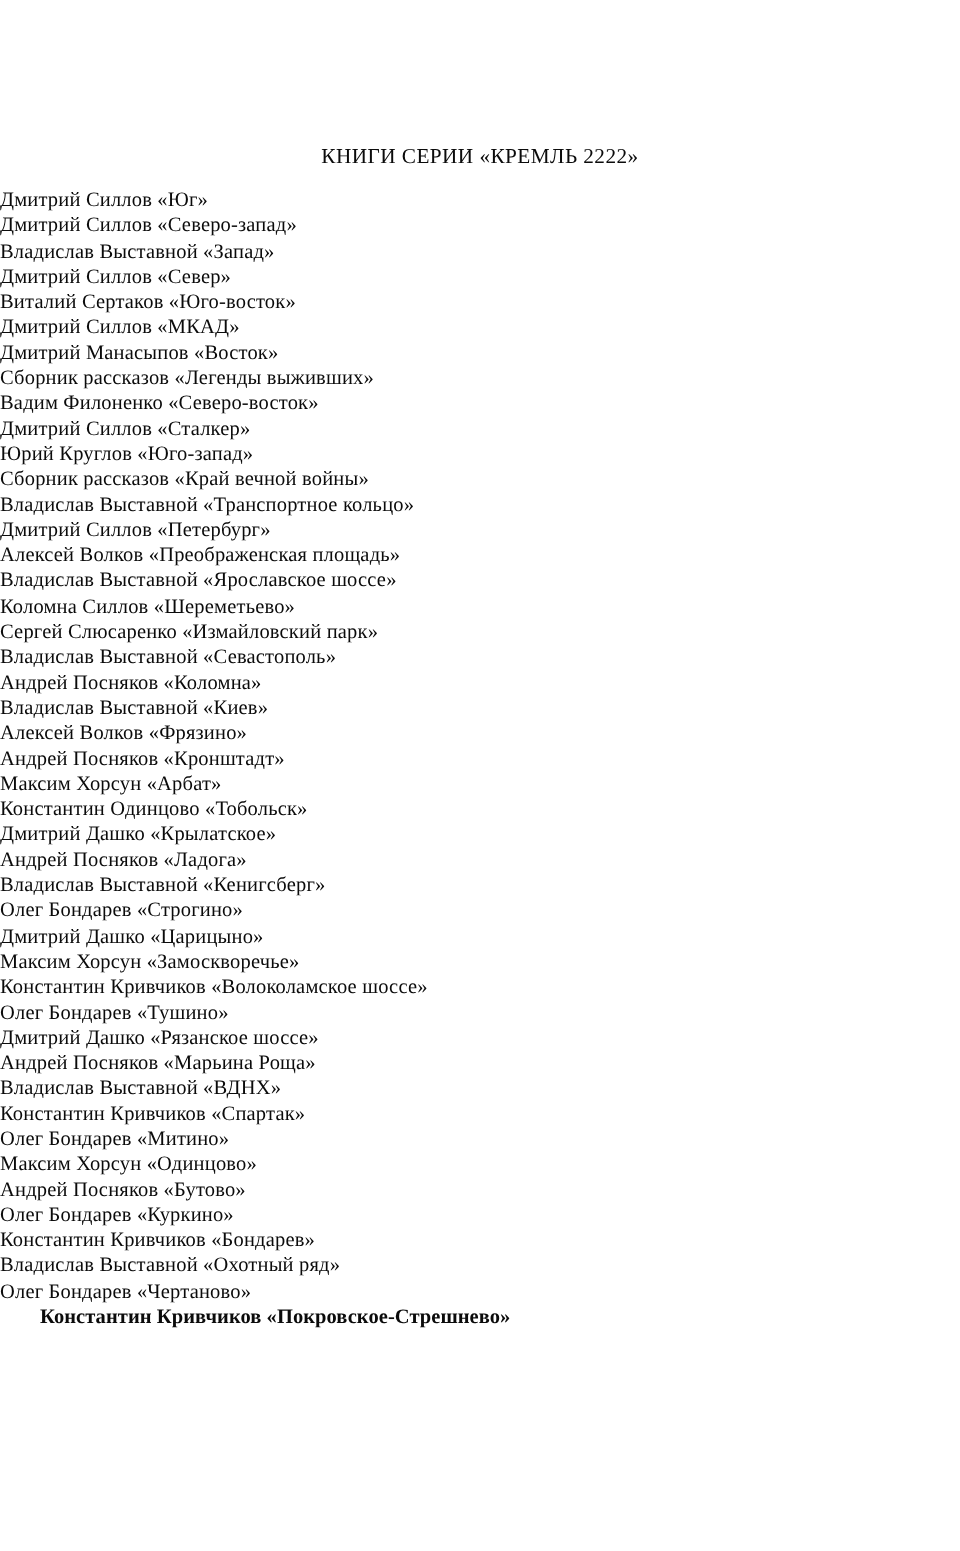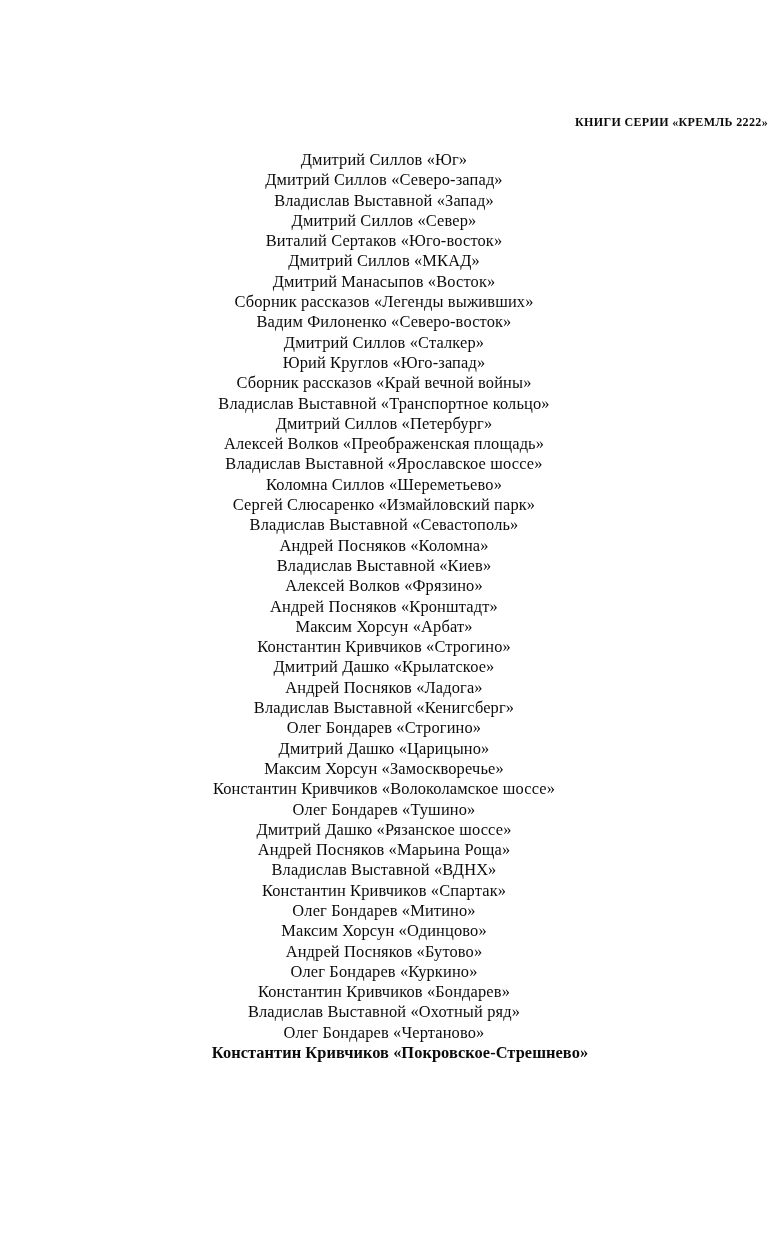--- a/index.html
+++ b/index.html
@@ -25,38 +25,37 @@
     height: 1241px;
     background: #ffffff;
   }
 
   
   #series-title {
     position: absolute;
     left: 0;
     right: 0;
     top: 104px;
-    text-align: right;
-    font-weight: bold;
-    font-size: 12px;
+    text-align: center;
+    font-weight: normal;
+    font-size: 17px;
     line-height: 20px;
     letter-spacing: 0.35px;
     white-space: nowrap;
   }
 
   
   #book-list {
     position: absolute;
     left: 0;
     right: 0;
     top: 150px;
     margin: 0;
     padding: 0;
     list-style: none;
-    text-align: center;
   }
 
   #book-list li {
     font-size: 16.4px;
     line-height: 20.3px;
     font-weight: normal;
     white-space: nowrap;
     letter-spacing: 0.15px;
   }
 
@@ -91,21 +90,21 @@
       <li>Алексей Волков «Преображенская площадь»</li>
       <li>Владислав Выставной «Ярославское шоссе»</li>
       <li>Коломна Силлов «Шереметьево»</li>
       <li>Сергей Слюсаренко «Измайловский парк»</li>
       <li>Владислав Выставной «Севастополь»</li>
       <li>Андрей Посняков «Коломна»</li>
       <li>Владислав Выставной «Киев»</li>
       <li>Алексей Волков «Фрязино»</li>
       <li>Андрей Посняков «Кронштадт»</li>
       <li>Максим Хорсун «Арбат»</li>
-      <li>Константин Кривчиков «Строгино»</li>
+      <li>Константин Одинцово «Тобольск»</li>
       <li>Дмитрий Дашко «Крылатское»</li>
       <li>Андрей Посняков «Ладога»</li>
       <li>Владислав Выставной «Кенигсберг»</li>
       <li>Олег Бондарев «Строгино»</li>
       <li>Дмитрий Дашко «Царицыно»</li>
       <li>Максим Хорсун «Замоскворечье»</li>
       <li>Константин Кривчиков «Волоколамское шоссе»</li>
       <li>Олег Бондарев «Тушино»</li>
       <li>Дмитрий Дашко «Рязанское шоссе»</li>
       <li>Андрей Посняков «Марьина Роща»</li>

